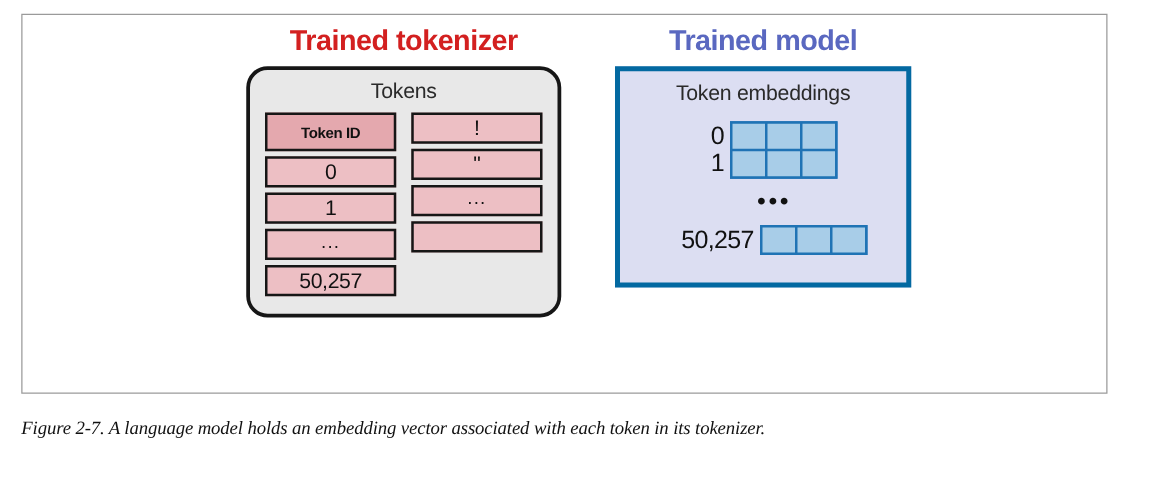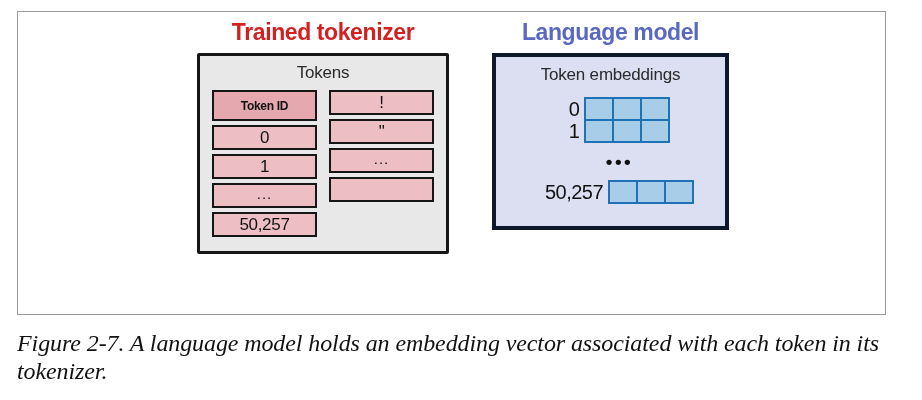--- a/index.html
+++ b/index.html
@@ -56,21 +56,21 @@
     white-space: nowrap;
   }
   #tokenizer-title { color: #d32020; }
   #lm-title        { color: #5a68c0; }
 
   
   #tokenizer-panel {
     width: 252px;
     background: #e8e8e8;
     border: 3px solid #161616;
-    border-radius: 2px;
+    border-radius: 17px;
     box-sizing: border-box;
     padding: 7px 12px 14px 12px;
   }
   #tokens-heading {
     text-align: center;
     font-size: 17px;
     color: #2a2a2a;
     letter-spacing: -0.2px;
     margin-bottom: 7px;
   }
@@ -110,21 +110,21 @@
     font-size: 15px;
     letter-spacing: 1px;
     padding-bottom: 5px;
   }
   .cell.empty { color: transparent; }
 
   
   #lm-panel {
     width: 237px;
     background: #dcdef2;
-    border: 4px solid #0f172a;
+    border: 4px solid #0369a1;
     box-sizing: border-box;
     padding: 8px 10px 22px 10px;
   }
   #embeddings-heading {
     text-align: center;
     font-size: 17px;
     color: #2a2a2a;
     letter-spacing: -0.2px;
     margin-bottom: 12px;
   }
@@ -178,21 +178,21 @@
   }
 
   
   #caption {
     position: absolute;
     left: 17px;
     top: 329px;
     width: 880px;
     font-family: "Liberation Serif", serif;
     font-style: italic;
-    font-size: 24px;
+    font-size: 15px;
     line-height: 28px;
     color: #111111;
     letter-spacing: -0.1px;
   }
 </style>
 </head>
 <body>
 
 <div id="figure-frame">
   <div id="diagram">
@@ -221,21 +221,21 @@
             <div class="cell body dots">...</div>
             <div class="cell body empty"></div>
           </div>
 
         </div>
       </div>
     </div>
 
     <div class="panel-col" id="lm-col">
 
-      <div class="panel-title" id="lm-title">Language model</div>
+      <div class="panel-title" id="lm-title">Trained model</div>
 
       <div id="lm-panel">
 
         <div id="embeddings-heading">Token embeddings</div>
 
         <div class="emb-block" id="emb-top">
           <div class="emb-labels">
             <span class="emb-label">0</span>
             <span class="emb-label">1</span>
           </div>

